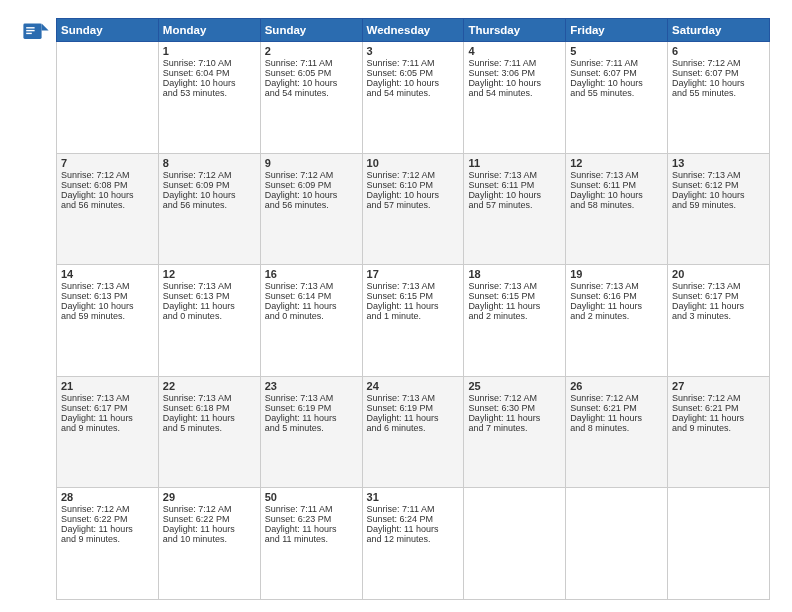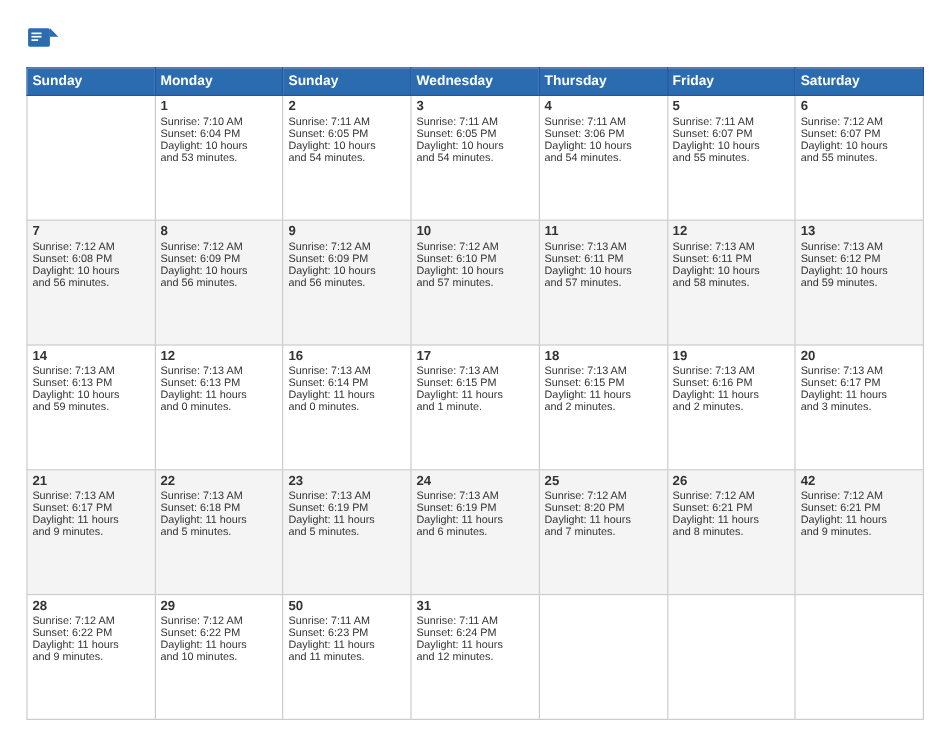--- a/index.html
+++ b/index.html
@@ -8,21 +8,21 @@
       background: #fff;
       width: 792px;
       height: 612px;
       overflow: hidden;
     }
     .page {
       width: 792px;
       height: 612px;
       padding: 18px 22px 12px 22px;
       display: flex;
-      flex-direction: column;
+      flex-direction: row;
     }
     .header {
       display: flex;
       justify-content: space-between;
       align-items: flex-start;
       margin-bottom: 10px;
     }
     .logo {
       display: flex;
       align-items: center;
@@ -297,33 +297,33 @@
           <td>
             <span class="day-num">24</span>
             <div>Sunrise: 7:13 AM</div>
             <div>Sunset: 6:19 PM</div>
             <div>Daylight: 11 hours</div>
             <div>and 6 minutes.</div>
           </td>
           <td>
             <span class="day-num">25</span>
             <div>Sunrise: 7:12 AM</div>
-            <div>Sunset: 8:20 PM</div>
+            <div>Sunset: 6:30 PM</div>
             <div>Daylight: 11 hours</div>
             <div>and 7 minutes.</div>
           </td>
           <td>
             <span class="day-num">26</span>
             <div>Sunrise: 7:12 AM</div>
             <div>Sunset: 6:21 PM</div>
             <div>Daylight: 11 hours</div>
             <div>and 8 minutes.</div>
           </td>
           <td>
-            <span class="day-num">42</span>
+            <span class="day-num">27</span>
             <div>Sunrise: 7:12 AM</div>
             <div>Sunset: 6:21 PM</div>
             <div>Daylight: 11 hours</div>
             <div>and 9 minutes.</div>
           </td>
         </tr>
         <tr class="row-white">
           <td>
             <span class="day-num">28</span>
             <div>Sunrise: 7:12 AM</div>

